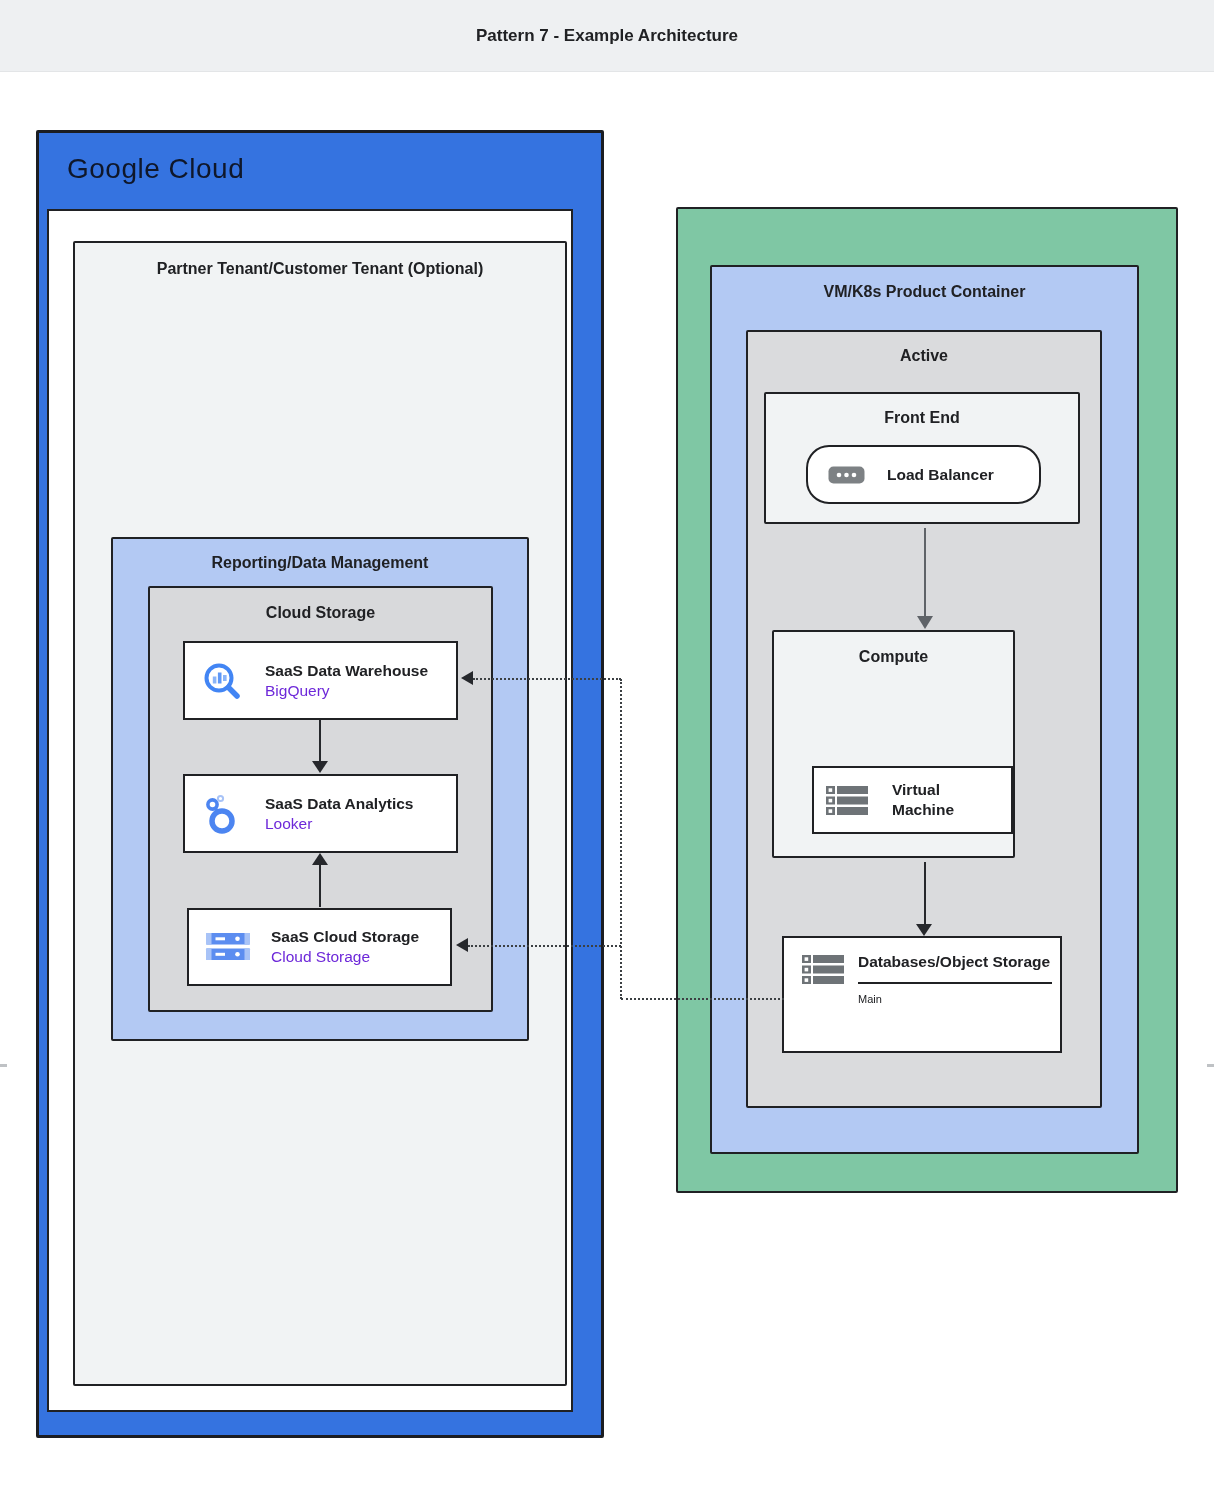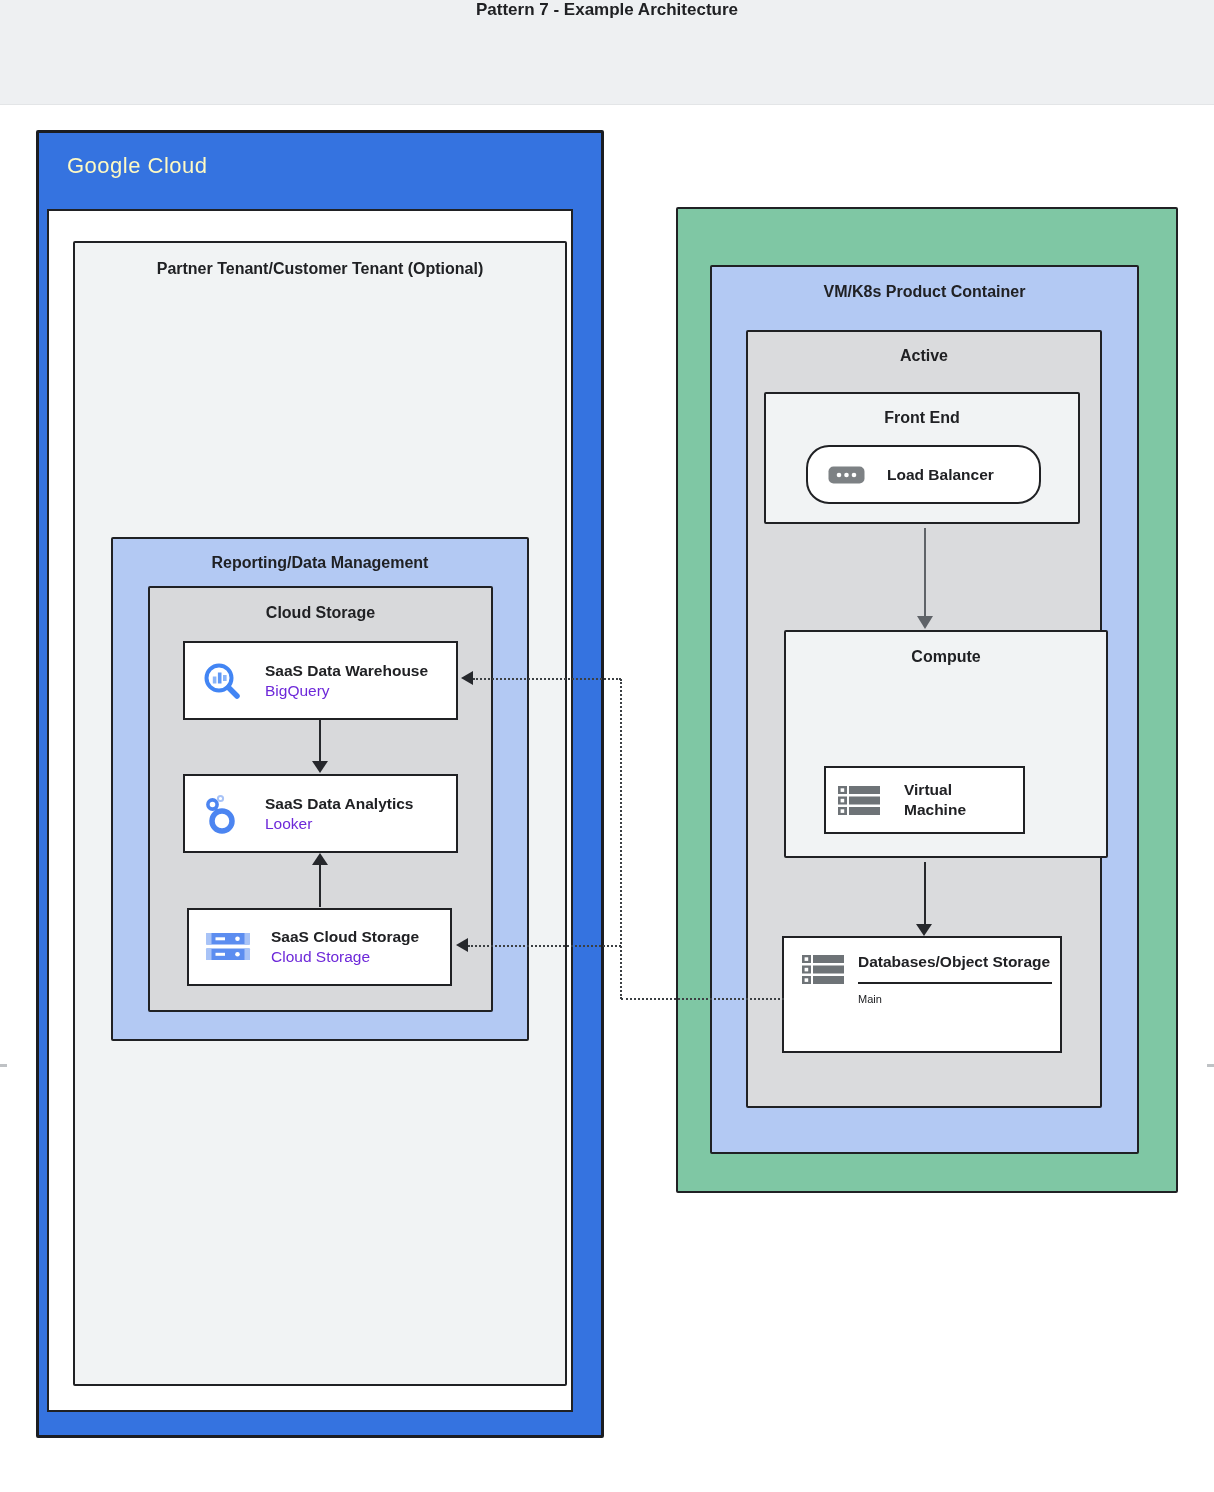--- a/index.html
+++ b/index.html
@@ -2,29 +2,29 @@
 <html><head>
 <meta charset="utf-8">
 <style>
   * { margin:0; padding:0; box-sizing:border-box; }
   html,body { background:#ffffff; }
   body { font-family:"Liberation Sans", sans-serif; color:#202124; }
   .canvas { position:relative; width:1214px; height:1492px; background:#ffffff; overflow:hidden; }
   .abs { position:absolute; }
 
   
-  .header-bar { left:0; top:0; width:1214px; height:105px; background:#eef0f2; border-bottom:1px solid #e3e5e7; display:flex; align-items:flex-start; justify-content:center; }
+  .header-bar { left:0; top:0; width:1214px; height:72px; background:#eef0f2; border-bottom:1px solid #e3e5e7; display:flex; align-items:center; justify-content:center; }
   .header-title { font-size:17px; font-weight:bold; color:#202124; }
 
   
   .zone { border:2px solid #202124; border-radius:2px; }
   .zone-title { text-align:center; font-weight:bold; font-size:16px; color:#202124; }
 
   .gc-container { left:36px; top:130px; width:568px; height:1308px; background:#3573e0; border:3px solid #1b1d22; border-radius:2px; }
-  .gc-logo { left:28px; top:20px; color:#fef9c3; font-size:22px; letter-spacing:0.5px;text-align:right; }
+  .gc-logo { left:28px; top:20px; color:#0f172a; font-size:28px; letter-spacing:0.5px;text-align:right; }
   .gc-inner { left:8px; top:76px; width:526px; height:1203px; background:#ffffff; border:2px solid #202124; }
   .partner-box { left:24px; top:30px; width:494px; height:1145px; background:#f1f3f4; }
   .partner-title { padding-top:17px; }
   .reporting-box { left:36px; top:294px; width:418px; height:504px; background:#b3c9f3; }
   .reporting-title { padding-top:15px; }
   .cstore-box { left:35px; top:47px; width:345px; height:426px; background:#d8d9db; }
   .cstore-title { padding-top:16px; }
 
   
   .card { background:#ffffff; border:2px solid #202124; display:flex; align-items:center; }
@@ -43,21 +43,21 @@
   .gdc-container { left:676px; top:207px; width:502px; height:986px; background:#7fc7a4; }
   .gdc-title { padding-top:17px; }
   .vmk8s-box { left:32px; top:56px; width:429px; height:889px; background:#b3c9f3; }
   .vmk8s-title { padding-top:16px; }
   .active-box { left:34px; top:63px; width:356px; height:778px; background:#dadbdd; }
   .active-title { padding-top:15px; }
   .frontend-box { left:16px; top:60px; width:316px; height:132px; background:#f1f3f4; }
   .frontend-title { padding-top:15px; }
   .lb-card { left:40px; top:51px; width:235px; height:59px;border-radius:23px; }
   .lb-card .icon-wrap { margin-left:20px; margin-right:22px; }
-  .compute-box { left:36px; top:298px; width:324px; height:228px; background:#f1f3f4; }
+  .compute-box { left:24px; top:298px; width:243px; height:228px; background:#f1f3f4; }
   .compute-title { padding-top:16px; }
   .cluster-card { left:38px; top:50px; width:202px; height:59px; }
   .cluster-card .icon-wrap { margin-left:12px; margin-right:12px; }
   .vm-card { left:38px; top:134px; width:201px; height:68px;gap:8px; }
   .vm-card .icon-wrap { margin-left:12px; margin-right:16px; }
   .db-card { left:34px; top:604px; width:280px; height:117px; background:#ffffff; border:2px solid #202124; }
   .db-icon { left:18px; top:16px; }
   .db-text { left:74px; top:14px; width:196px; }
   .db-title { font-size:15.5px; font-weight:bold; line-height:20px; color:#202124; }
   .db-divider { margin-top:10px; width:194px; border-top:2px solid #202124; }

